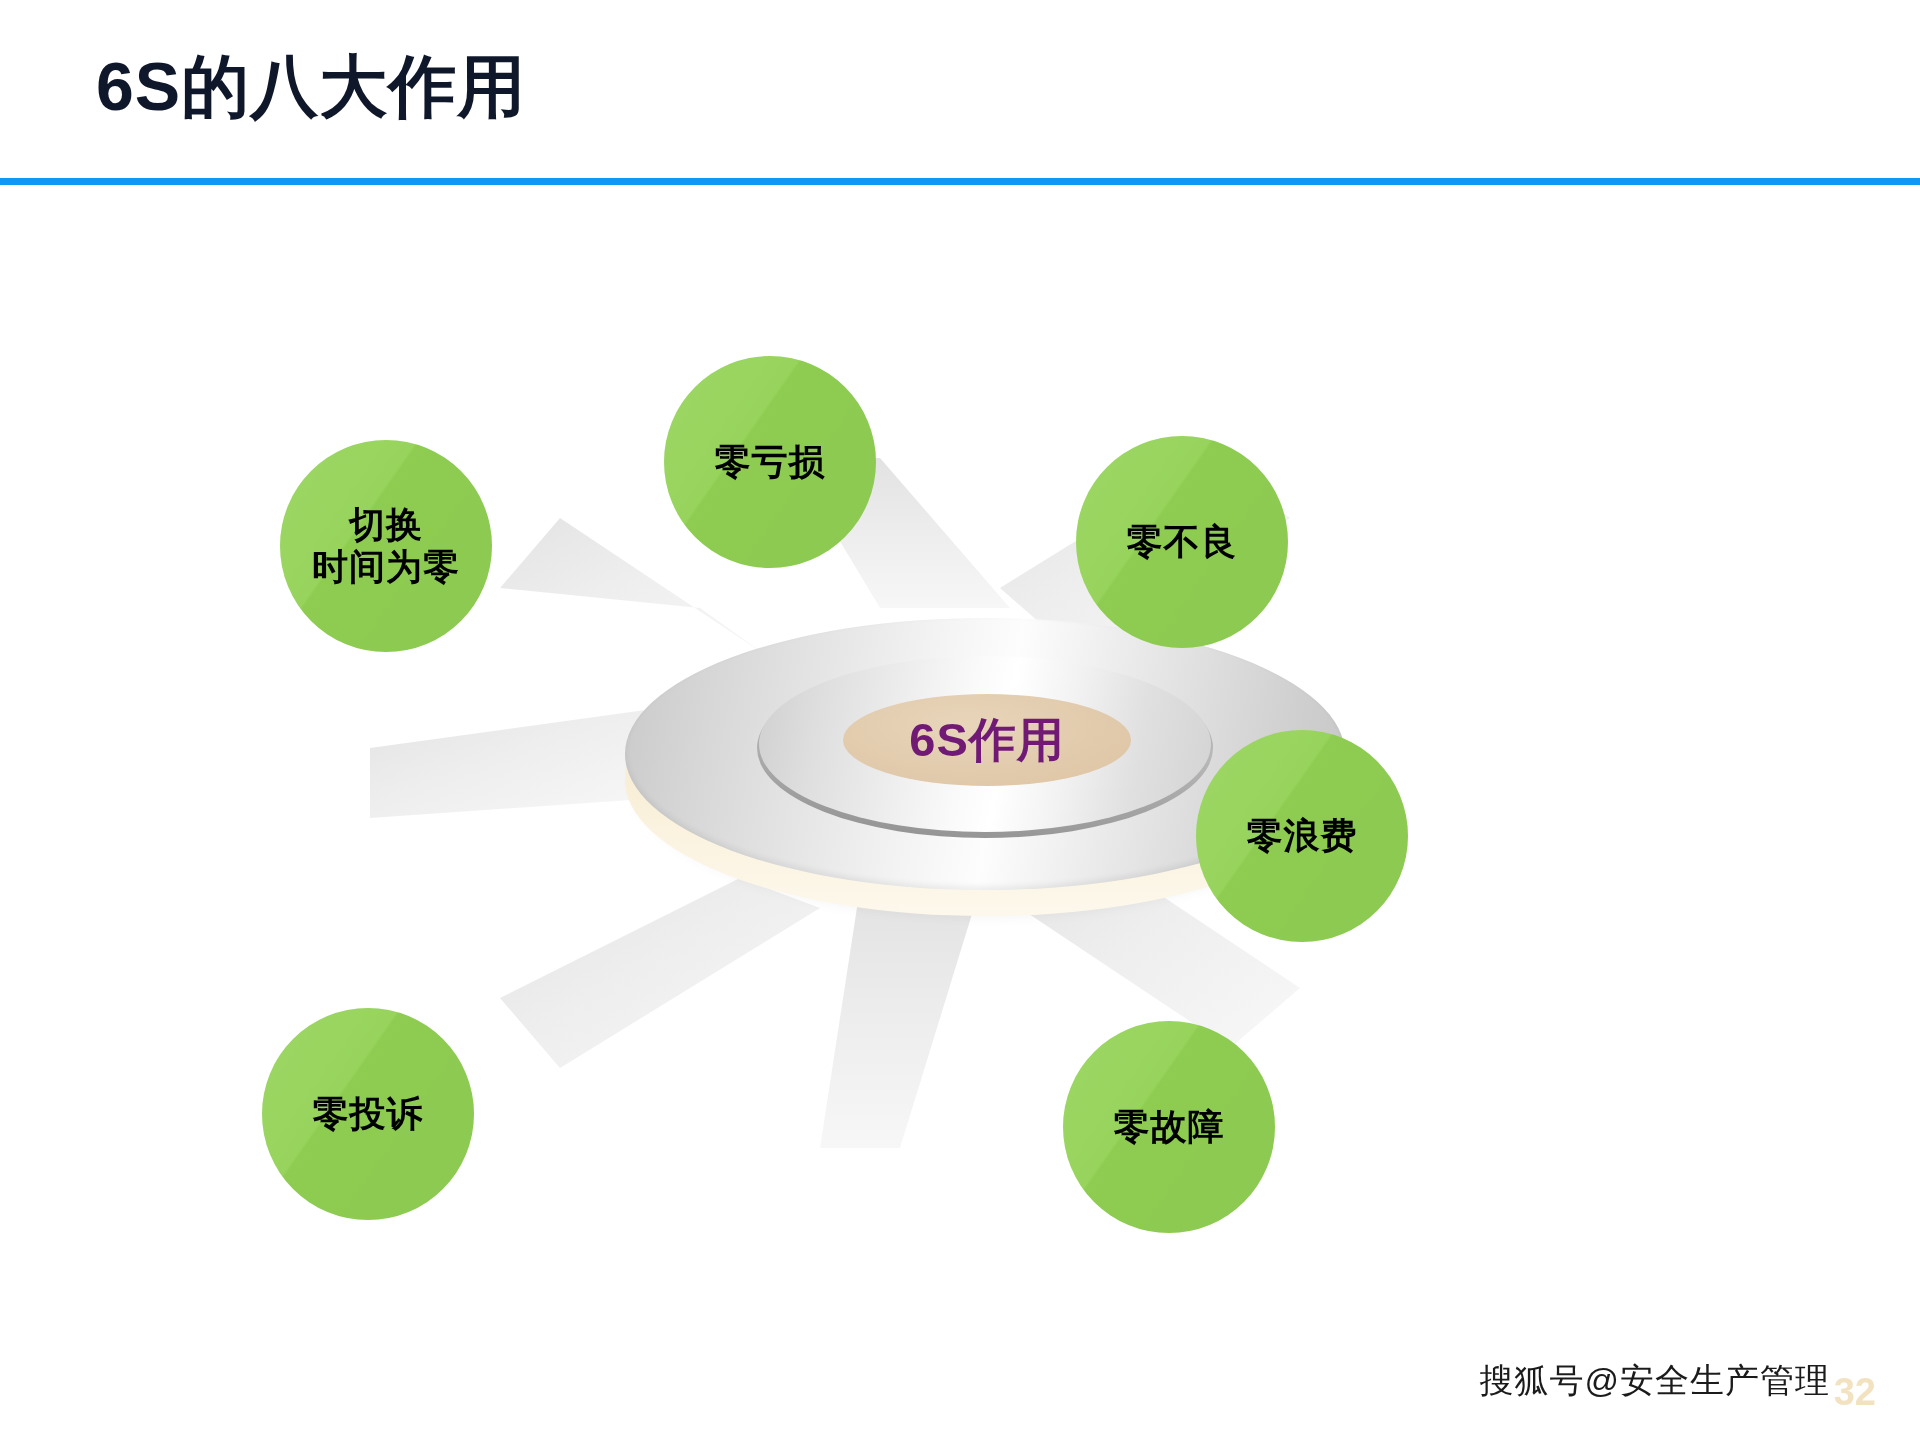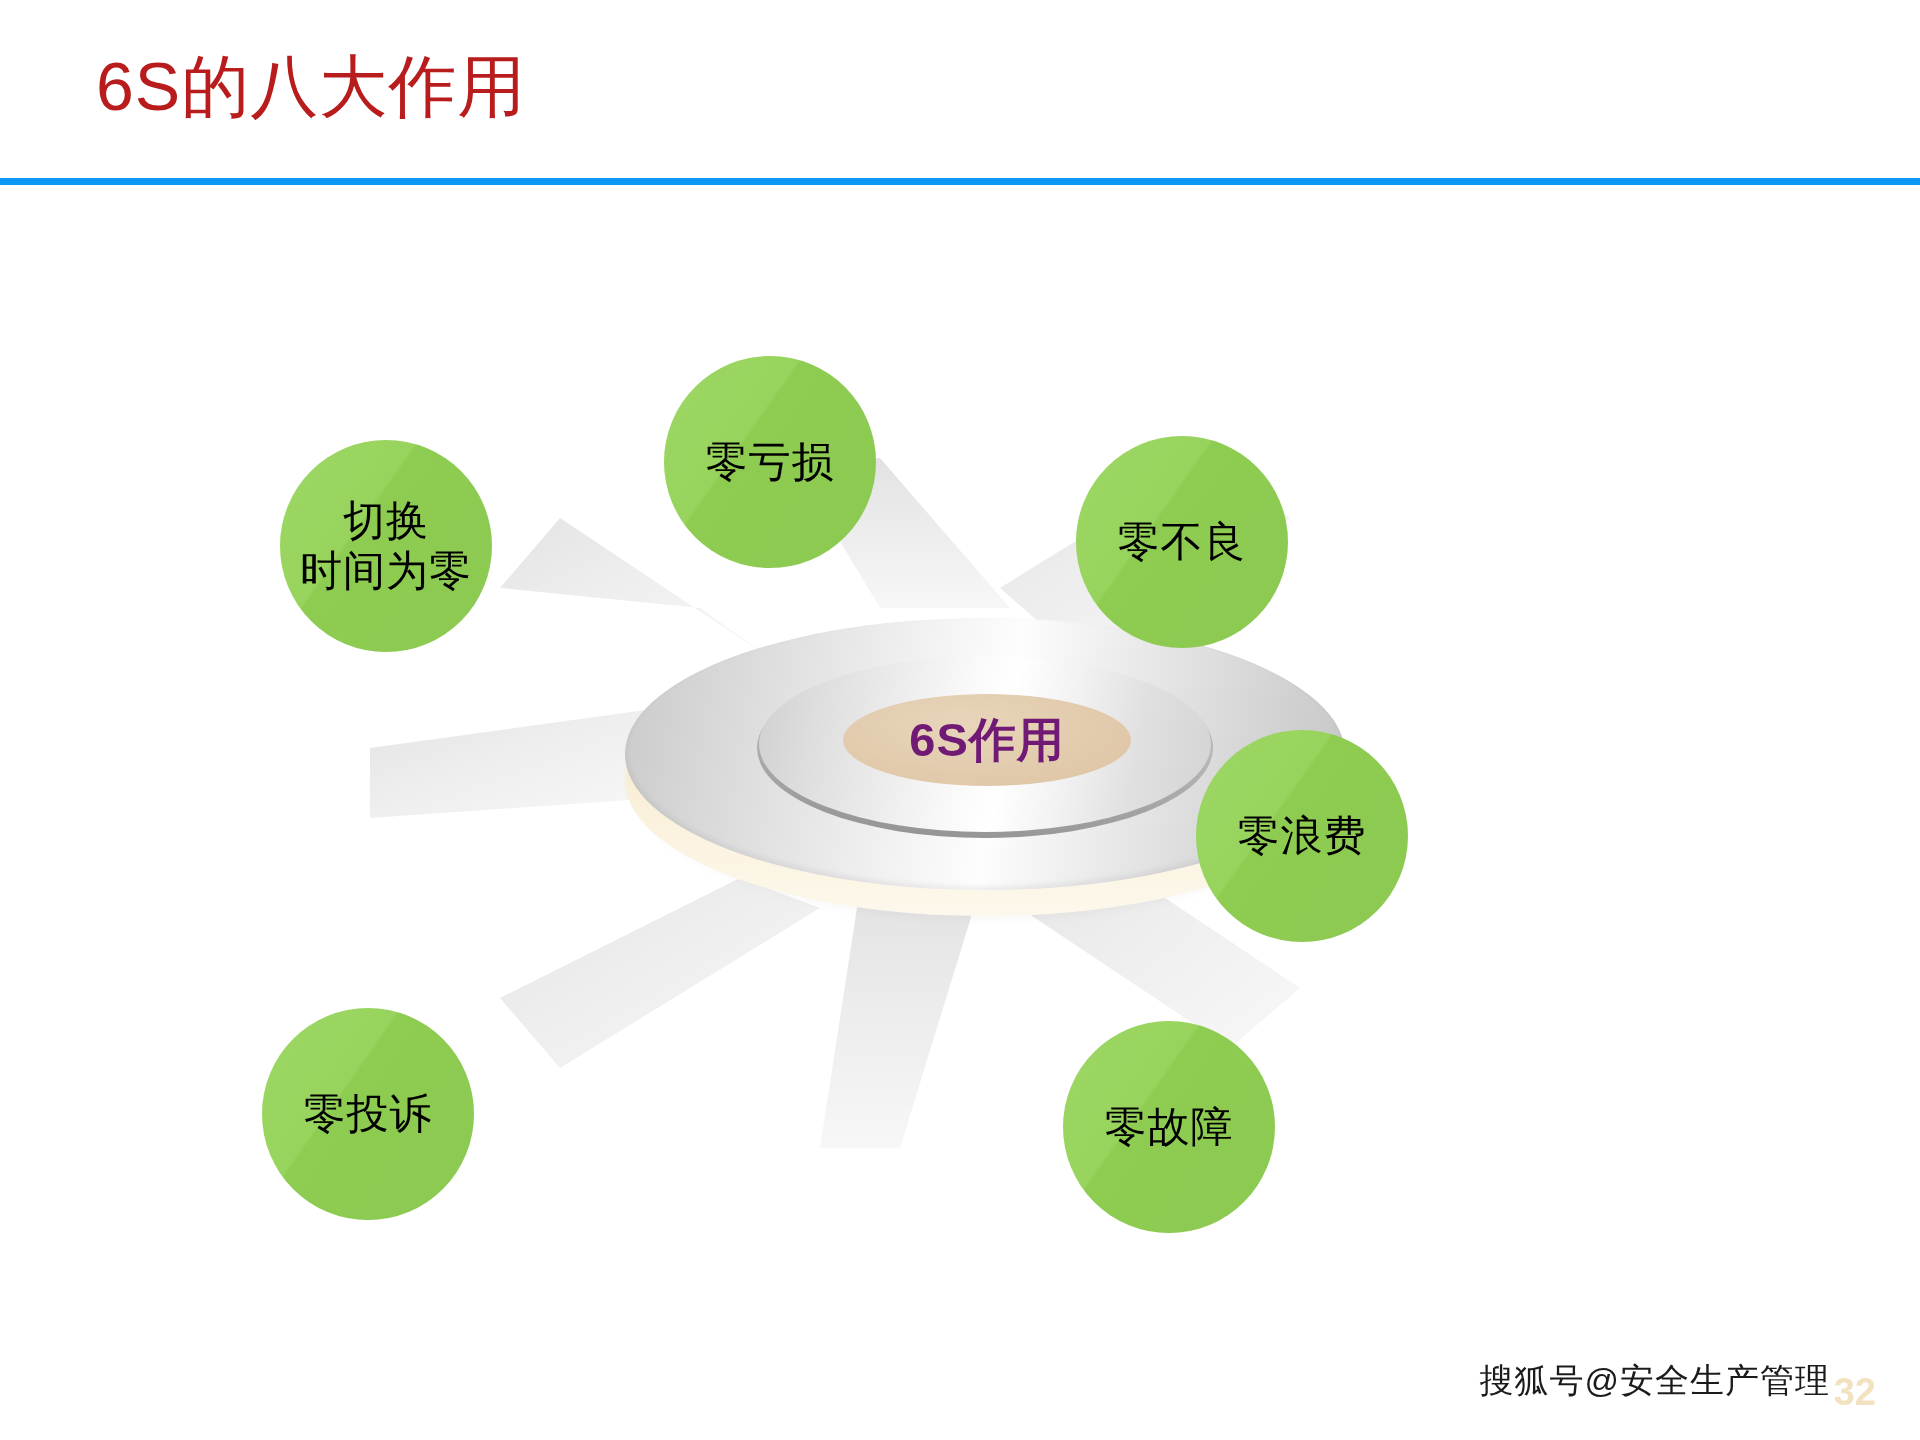--- a/index.html
+++ b/index.html
@@ -20,22 +20,22 @@
     position: absolute;
     left: 0; top: 0;
     width: 1920px;
     height: 188px;
   }
   #page-title {
     position: absolute;
     left: 96px;
     top: 52px;
     font-size: 68px;
-    font-weight: normal;
-    color: #b91c1c;
+    font-weight: bold;
+    color: #0f172a;
     letter-spacing: 1px;
     line-height: 1;
     white-space: nowrap;
   }
   #title-rule {
     position: absolute;
     left: 0;
     top: 178px;
     width: 1920px;
     height: 7px;
@@ -169,22 +169,22 @@
     background: linear-gradient(125deg,
        rgba(255,255,255,0.10) 0%,
        rgba(255,255,255,0.05) 38%,
        rgba(0,0,0,0.030) 39%,
        rgba(0,0,0,0.045) 100%);
     pointer-events: none;
   }
   .bubble-label {
     position: relative;
     z-index: 2;
-    font-size: 42px;
-    font-weight: normal;
+    font-size: 36px;
+    font-weight: bold;
     color: #000000;
     line-height: 1.18;
     letter-spacing: 1px;
     white-space: pre-line;
   }
 
   
   #watermark {
     position: absolute;
     right: 90px;

